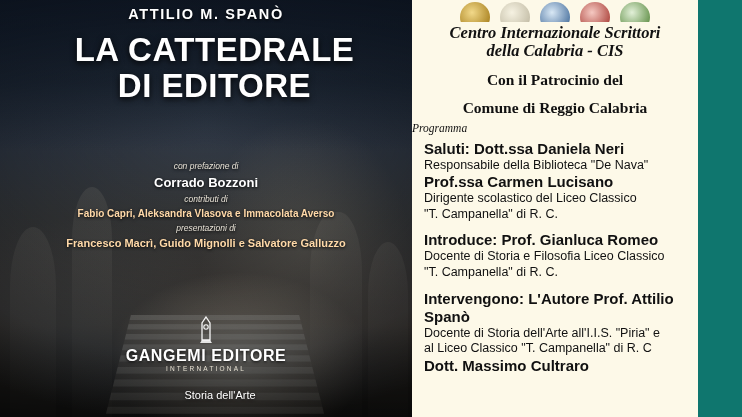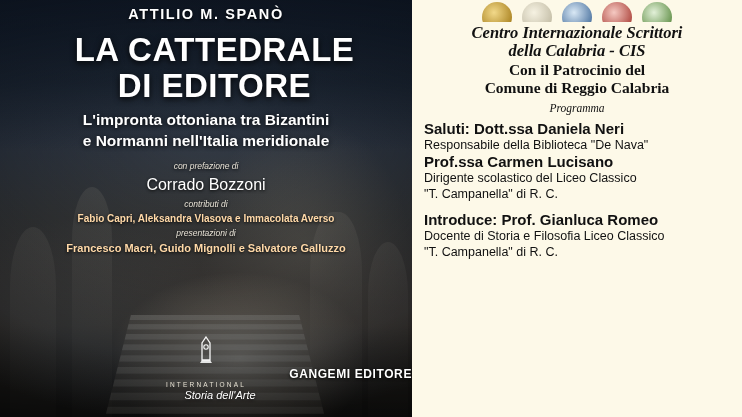--- a/index.html
+++ b/index.html
@@ -111,22 +111,22 @@
     color: #f3efe6;
     line-height: 1.55;
     text-shadow: 0 1px 3px rgba(0,0,0,0.9);
   }
   .credits .c-lab {
     font-size: 8.5px;
     font-style: italic;
     color: #e8e3d7;
   }
   .credits .c-name {
-    font-size: 16px;
-    font-weight: normal;
+    font-size: 13px;
+    font-weight: bold;
     color: #ffffff;
   }
   .credits .c-names-sm {
     font-size: 10px;
     font-weight: bold;
     color: #ffd9a8;
   }
   .credits .c-names-sm2 {
     font-size: 11px;
     font-weight: bold;
@@ -137,45 +137,43 @@
     left: 0; right: 0; bottom: 16px;
     text-align: center;
     color: #ffffff;
   }
   .pub-mark {
     width: 26px; height: 28px;
     margin: 0 auto 3px auto;
     opacity: 0.95;
   }
   .pub-name {
-    font-size: 12px;
+    font-size: 16px;
     font-weight: bold;
     letter-spacing: 0.6px;
     text-shadow: 0 1px 3px rgba(0,0,0,0.9);
-    text-align: right;
   }
   .pub-sub {
     font-size: 6.5px;
     letter-spacing: 2.2px;
     color: #e6e0d2;
   }
   .pub-series {
-    margin-top: 1px;
+    margin-top: 17px;
     font-size: 11px;
-    font-style: italic;
     color: #ffffff;
     text-shadow: 0 1px 3px rgba(0,0,0,0.9);
     padding-left: 28px;
   }
 
   
   .poster {
     position: absolute;
     left: 412px; top: 0;
-    width: 330px;
+    width: 286px;
     height: 417px;
     background: #fdf9e8;
     overflow: hidden;
   }
   .poster-crests {
     position: relative;
     height: 22px;
     background: #fdf9e8;
     display: flex;
     align-items: flex-end;
@@ -204,25 +202,24 @@
     font-size: 16.5px;
     font-weight: bold;
     font-style: italic;
     line-height: 1.12;
   }
   .org-line2 {
     font-family: "Liberation Serif", serif;
     font-size: 15.5px;
     font-weight: bold;
     line-height: 1.18;
-    margin-top: 0;
+    margin-top: 10px;
   }
   .programma {
     margin-top: 4px;
-    text-align: center;
     font-family: "Liberation Serif", serif;
     font-size: 11.5px;
     font-style: italic;
     color: #111;
   }
   .prog-list {
     padding: 6px 6px 0 12px;
     color: #111;
   }
   .blk { margin-bottom: 9px; }
@@ -253,24 +250,20 @@
     <div class="cover-top-dark"></div>
 
     <div class="cover-text">
       <div class="author">ATTILIO M. SPANÒ</div>
 
       <div class="title">
         <div>LA CATTEDRALE</div>
         <div>DI EDITORE</div>
       </div>
 
-      <div class="subtitle">
-        <div>L'impronta ottoniana tra Bizantini</div>
-        <div>e Normanni nell'Italia meridionale</div>
-      </div>
 
       <div class="credits">
         <div class="c-lab">con prefazione di</div>
         <div class="c-name">Corrado Bozzoni</div>
         <div class="c-lab">contributi di</div>
         <div class="c-names-sm">Fabio Capri, Aleksandra Vlasova e Immacolata Averso</div>
         <div class="c-lab">presentazioni di</div>
         <div class="c-names-sm2">Francesco Macrì, Guido Mignolli e Salvatore Galluzzo</div>
       </div>
 
@@ -317,17 +310,23 @@
         <div class="bd">Dirigente scolastico del Liceo Classico</div>
         <div class="bd"> "T. Campanella" di R. C.</div>
       </div>
 
       <div class="blk">
         <div class="hd">Introduce:  Prof. Gianluca Romeo</div>
         <div class="bd">Docente di Storia e Filosofia Liceo Classico</div>
         <div class="bd">"T. Campanella" di R. C.</div>
       </div>
 
+      <div class="blk">
+        <div class="hd">Intervengono:  L'Autore Prof.  Attilio Spanò</div>
+        <div class="bd">Docente di Storia dell'Arte all'I.I.S. "Piria" e</div>
+        <div class="bd">al Liceo Classico "T. Campanella" di R. C</div>
+        <div class="hd">Dott.  Massimo Cultraro</div>
+      </div>
 
     </div>
   </div>
 
 </div>
 
 </body></html>

